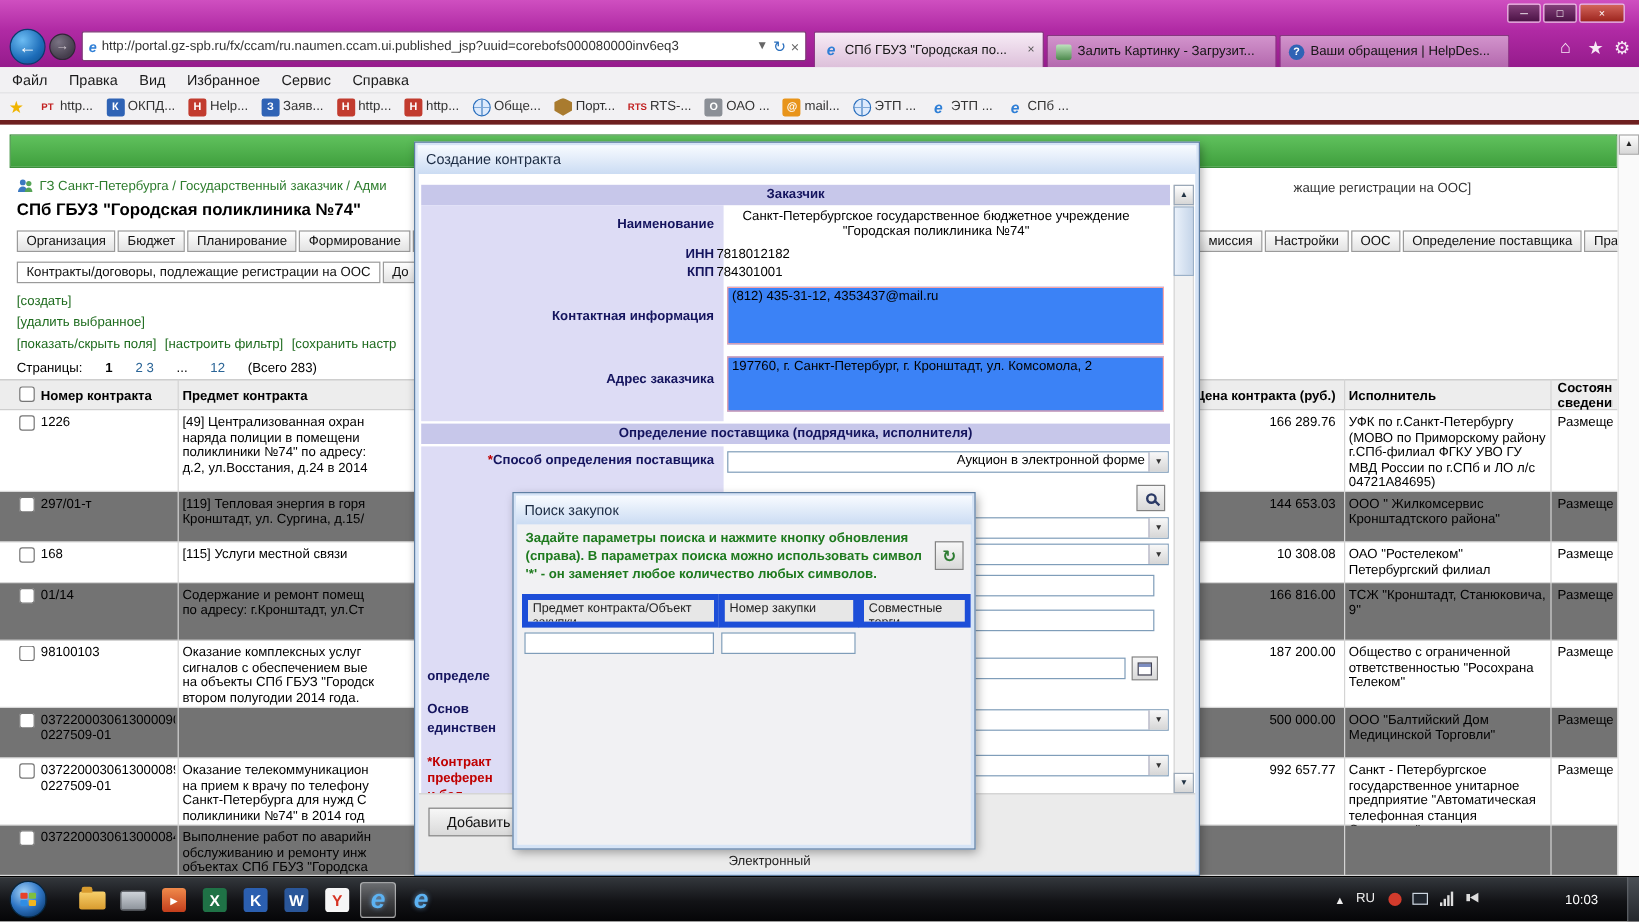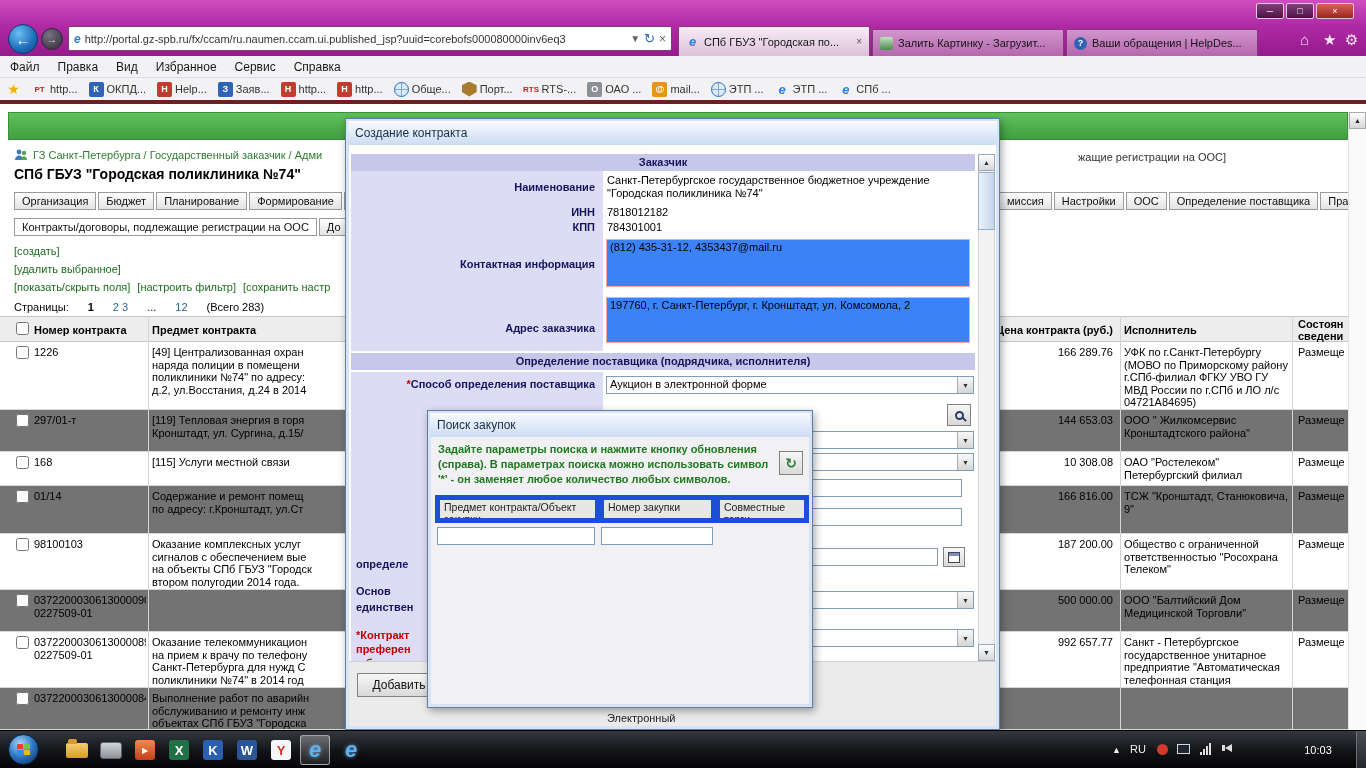--- a/index.html
+++ b/index.html
@@ -93,21 +93,21 @@
     background:linear-gradient(#f8fbff,#cbdcf3);font-size:12px;color:#1c2c44;line-height:24px;padding-left:7px;}
   .dlg-body{position:absolute;left:3px;top:26px;right:3px;bottom:3px;background:#fff;overflow:hidden;}
   #dlg1{left:345px;top:118px;width:655px;height:612px;z-index:30;}
   #dlg2{left:427px;top:410px;width:386px;height:298px;z-index:40;}
   #dlg2 .dlg-body{background:#f1f1f3;}
   .sech{position:absolute;left:2px;width:624px;height:17px;background:#c7c7ea;font-weight:bold;
     text-align:center;font-size:11px;color:#14145e;line-height:17px;}
   .lcol{position:absolute;left:2px;width:252px;background:#dddcf5;}
   .flabel{position:absolute;left:2px;width:244px;text-align:right;font-size:11px;font-weight:bold;
     color:#14145e;line-height:13px;}
-  .fval{position:absolute;left:258px;font-size:11px;color:#000;line-height:13px;}
+  .fval{position:absolute;left:248px;font-size:11px;color:#000;line-height:13px;text-align:center;}
   .ftext{position:absolute;resize:none;border:1px solid #fca5a5;font-family:"Liberation Sans",sans-serif;
     font-size:11px;padding:1px 3px;overflow-y:scroll;background:#3b82f6;}
   .fsel{position:absolute;background:#fff;border:1px solid #7f9db9;display:flex;align-items:stretch;height:18px;}
   .fsel .sel-txt{flex:1;padding:1px 3px;white-space:nowrap;overflow:hidden;font-size:11px;}
   .fsel .sel-arrow{width:16px;background:linear-gradient(#f8f8f8,#d6d6d6);border-left:1px solid #aab;
     display:flex;align-items:center;justify-content:center;font-size:7px;color:#333;}
   .finp{position:absolute;background:#fff;border:1px solid #7f9db9;height:18px;}
   .gbtn{position:absolute;background:linear-gradient(#f7f7f7,#d9d9d9);border:1px solid #828282;
     display:flex;align-items:center;justify-content:center;font-size:12px;color:#111;}
   .mag{width:9px;height:9px;border:2px solid #2b3a66;border-radius:50%;position:relative;}
@@ -475,28 +475,28 @@
 
       <div class="flabel" style="top:61px;">ИНН</div>
       <div class="fval" style="top:61px;">7818012182</div>
 
       <div class="flabel" style="top:76px;">КПП</div>
       <div class="fval" style="top:76px;">784301001</div>
 
       <div class="flabel" style="top:113px;">Контактная информация</div>
       <textarea class="ftext" style="left: 257px; top: 94px; width: 364px; height: 48px;">(812) 435-31-12, 4353437@mail.ru</textarea>
 
-      <div class="flabel" style="top:165px;margin-top:12px;">Адрес заказчика</div>
+      <div class="flabel" style="top:165px;">Адрес заказчика</div>
       <textarea class="ftext" style="left: 257px; top: 152px; width: 364px; height: 46px;">197760, г. Санкт-Петербург, г. Кронштадт, ул. Комсомола, 2</textarea>
 
       <div class="sech" style="top:208px;">Определение поставщика (подрядчика, исполнителя)</div>
       <div class="lcol" style="top:227px;height:289px;"></div>
 
       <div class="flabel" style="top:233px;"><span style="color:#c00000;">*</span><span>Способ определения поставщика</span></div>
-      <div class="fsel" style="left:257px;top:231px;width:368px;">
+      <div class="fsel" style="left:257px;top:231px;width:368px;text-align:right;">
         <span class="sel-txt">Аукцион в электронной форме</span>
         <span class="sel-arrow">▼</span>
       </div>
 
       <div class="gbtn" style="left:598px;top:259px;width:24px;height:22px;">
           <span class="mag"></span>
         </div>
 
       <div class="fsel" style="left:257px;top:286px;width:368px;">
           <span class="sel-txt"></span>

